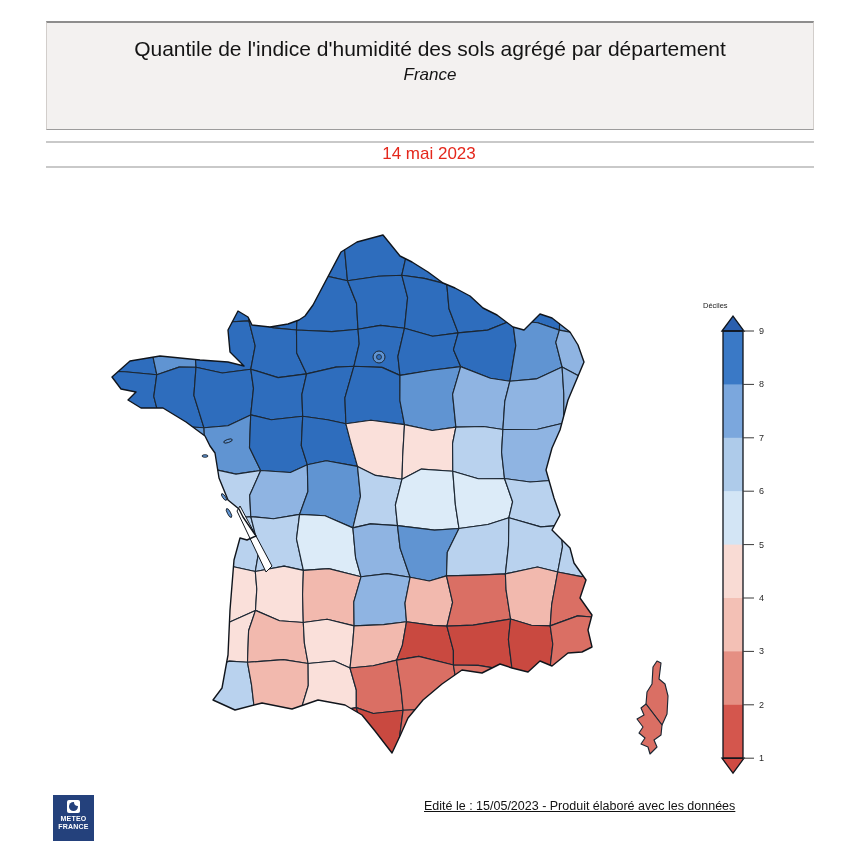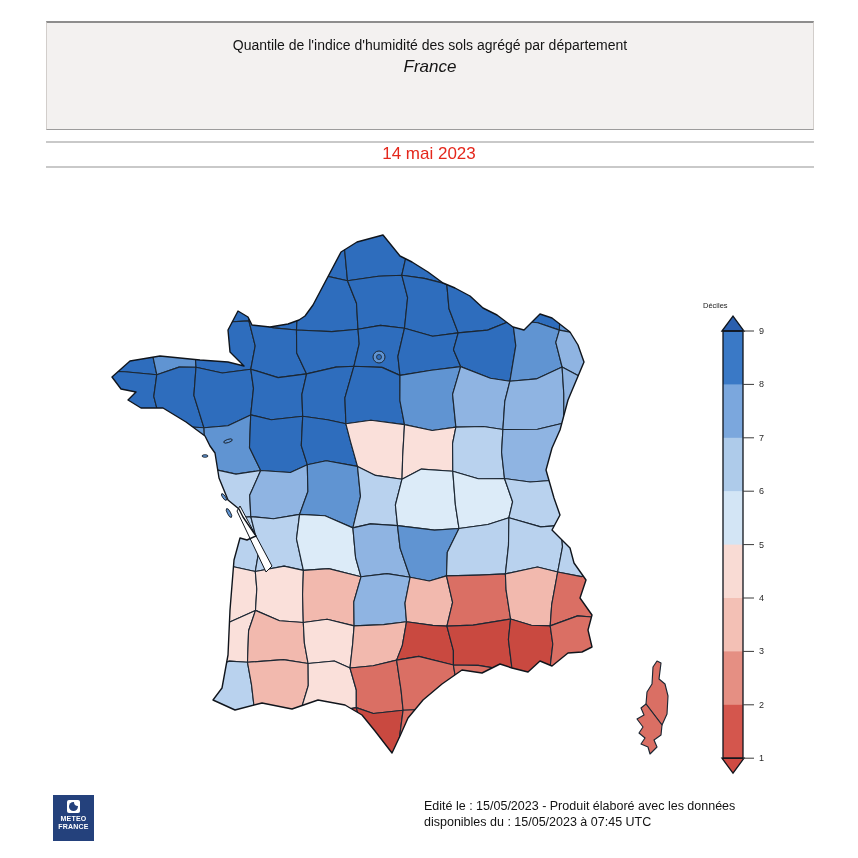--- a/index.html
+++ b/index.html
@@ -7,37 +7,37 @@
     width:858px; height:858px; position:relative; background:#ffffff;
     font-family:"Liberation Sans", sans-serif; overflow:hidden;
   }
   .header-box {
     position:absolute; left:46px; top:21px; width:768px; height:109px;
     box-sizing:border-box; background:#f3f1f0;
     border-top:2px solid #8d8d8d; border-bottom:1px solid #9c9c9c;
     border-left:1px solid #d2cecb; border-right:1px solid #d2cecb;
     text-align:center;
   }
-  .header-title { padding-top:14px; font-size:14px; color:#141414; }
+  .header-title { padding-top:14px; font-size:21px; color:#141414; }
   .header-subtitle { margin-top:4px; font-size:17px; font-style:italic; color:#141414; }
   .rule { position:absolute; left:46px; width:768px; height:2px; background:#c9c9c9; }
   #rule1 { top:141px; }
   #rule2 { top:166px; }
   .date-banner {
     position:absolute; top:144px; left:0; width:858px; text-align:center;
     font-size:17px; color:#e4271c;
   }
   #scene { position:absolute; left:0; top:0; }
   .legend-title {
     position:absolute; left:703px; top:301px; width:62px; 
     font-size:7.5px; color:#222;
   }
   .footer {
     position:absolute; left:424px; top:798px; width:420px;
-    font-size:12.5px; line-height:16px; color:#121212;
+    font-size:12.5px; line-height:16px; color:#121212;text-decoration:underline;
   }
   .logo {
     position:absolute; left:53px; top:795px; width:41px; height:46px;
     background:#24417c; color:#ffffff; text-align:center;
   }
   .logo-icon { width:13px; height:13px; background:#ffffff; border-radius:2px; margin:5px auto 2px; position:relative; }
   .logo-icon::after {
     content:""; position:absolute; left:2px; top:2px; width:9px; height:9px;
     background:#24417c; border-radius:50%;
   }
@@ -236,14 +236,13 @@
 <div class="legend-title">Déciles</div>
 
 <div class="logo">
   <div class="logo-icon"></div>
   <div class="logo-text">METEO</div>
   <div class="logo-text">FRANCE</div>
 </div>
 
 <div class="footer">
   <div>Edité le : 15/05/2023 - Produit élaboré avec les données</div>
-  <div>disponibles du : 15/05/2023 à 07:45 UTC</div>
 </div>
 
 </body></html>

